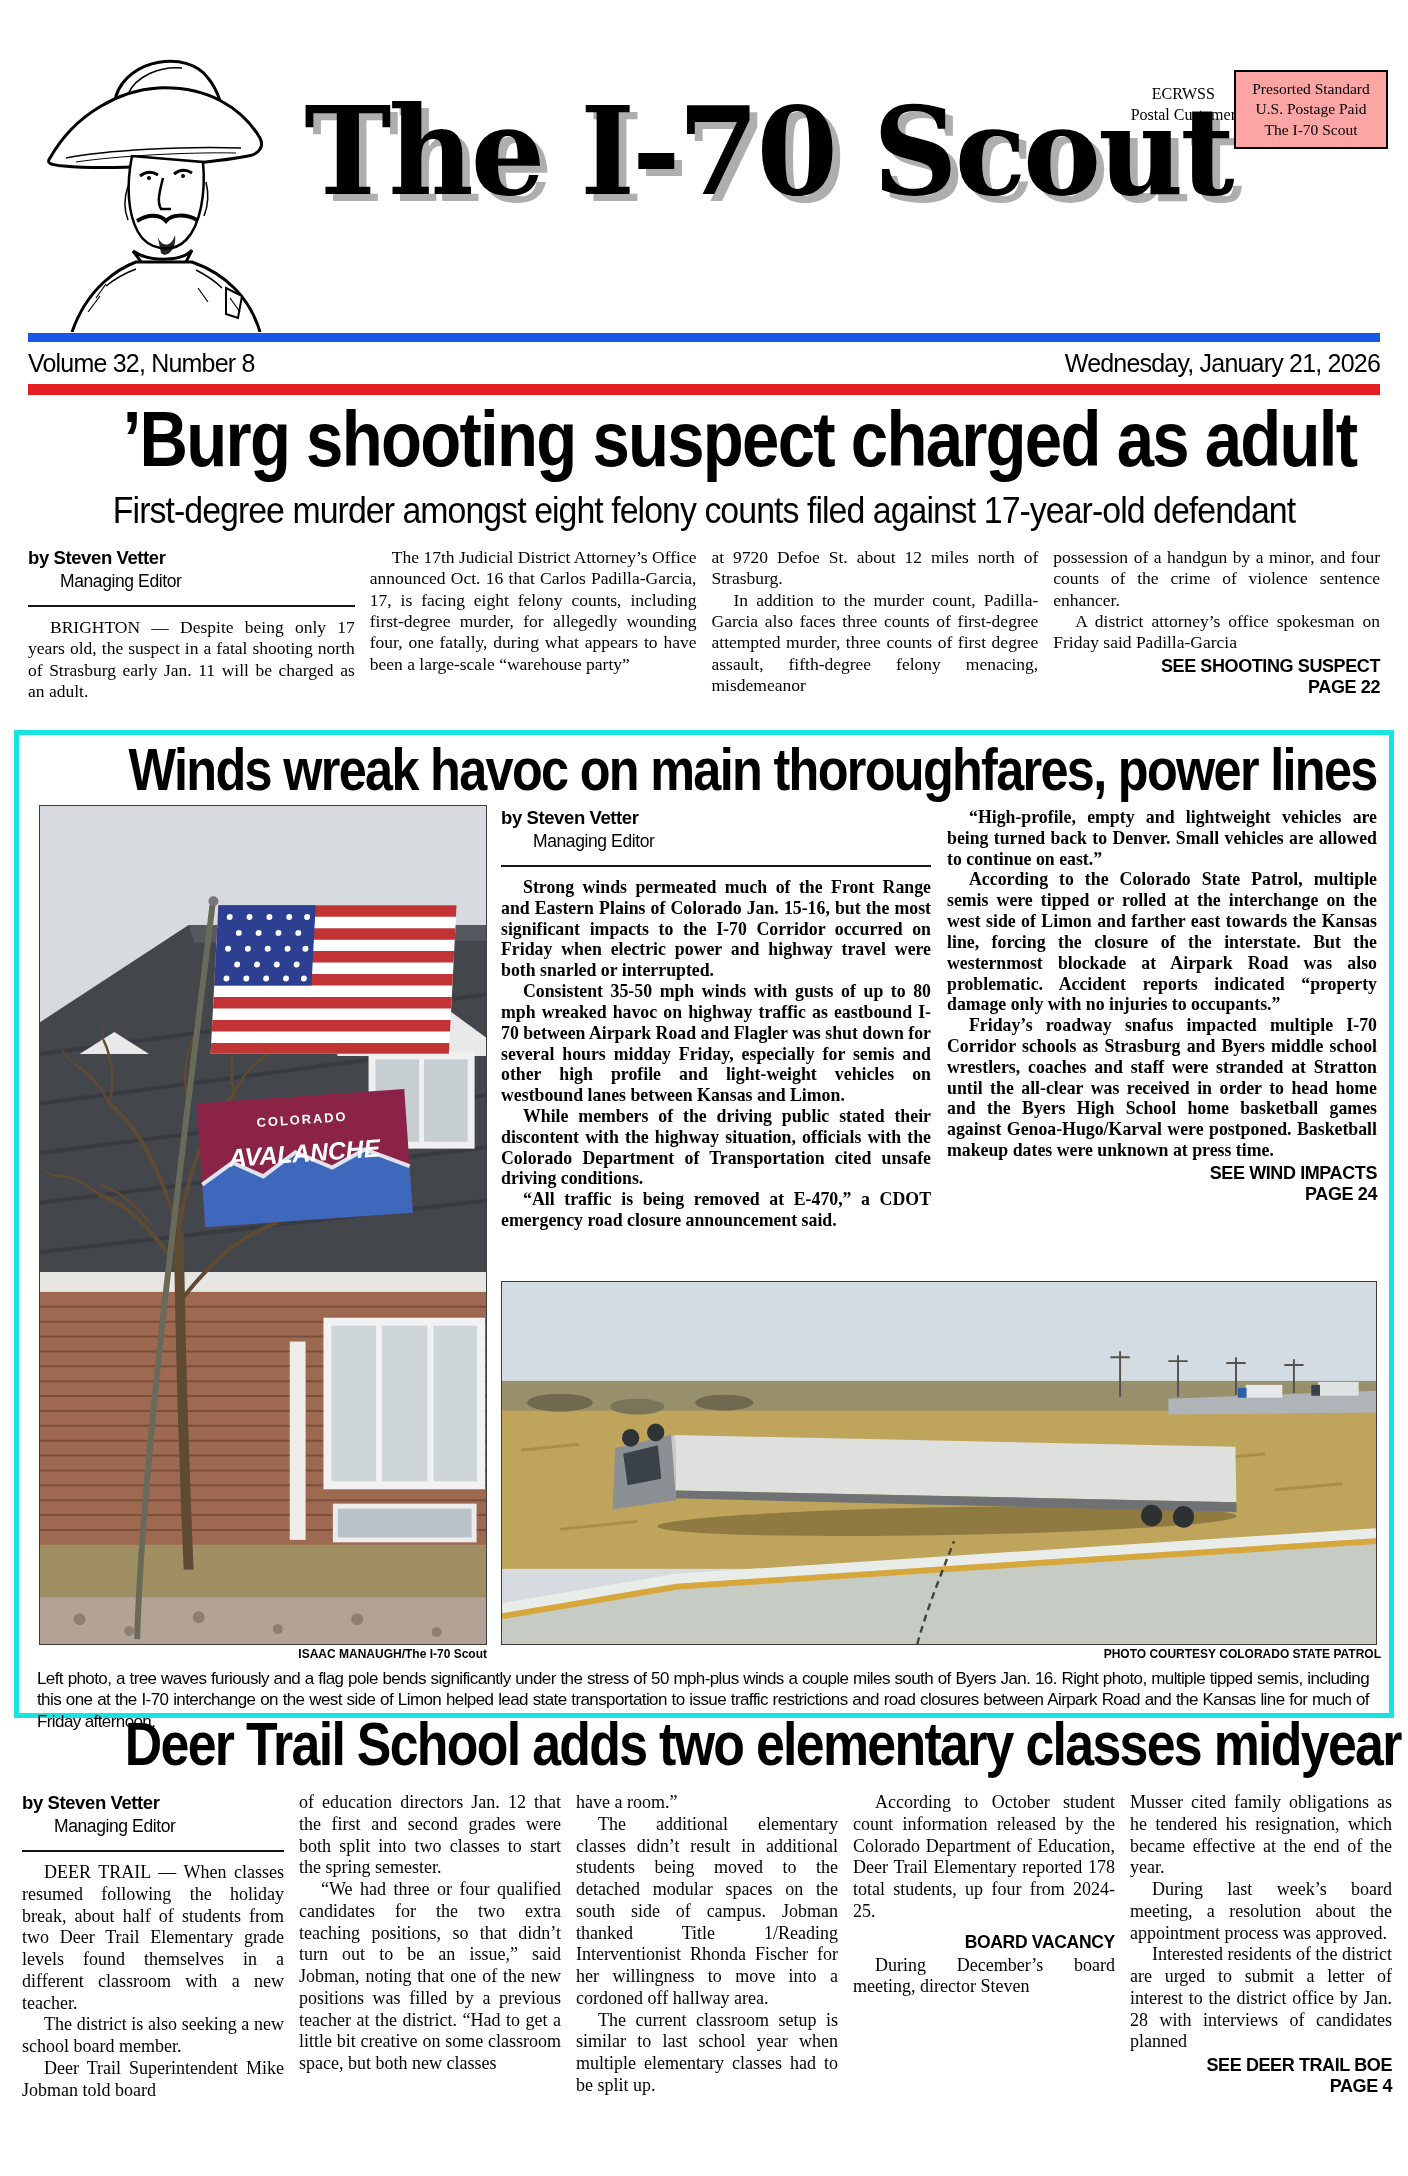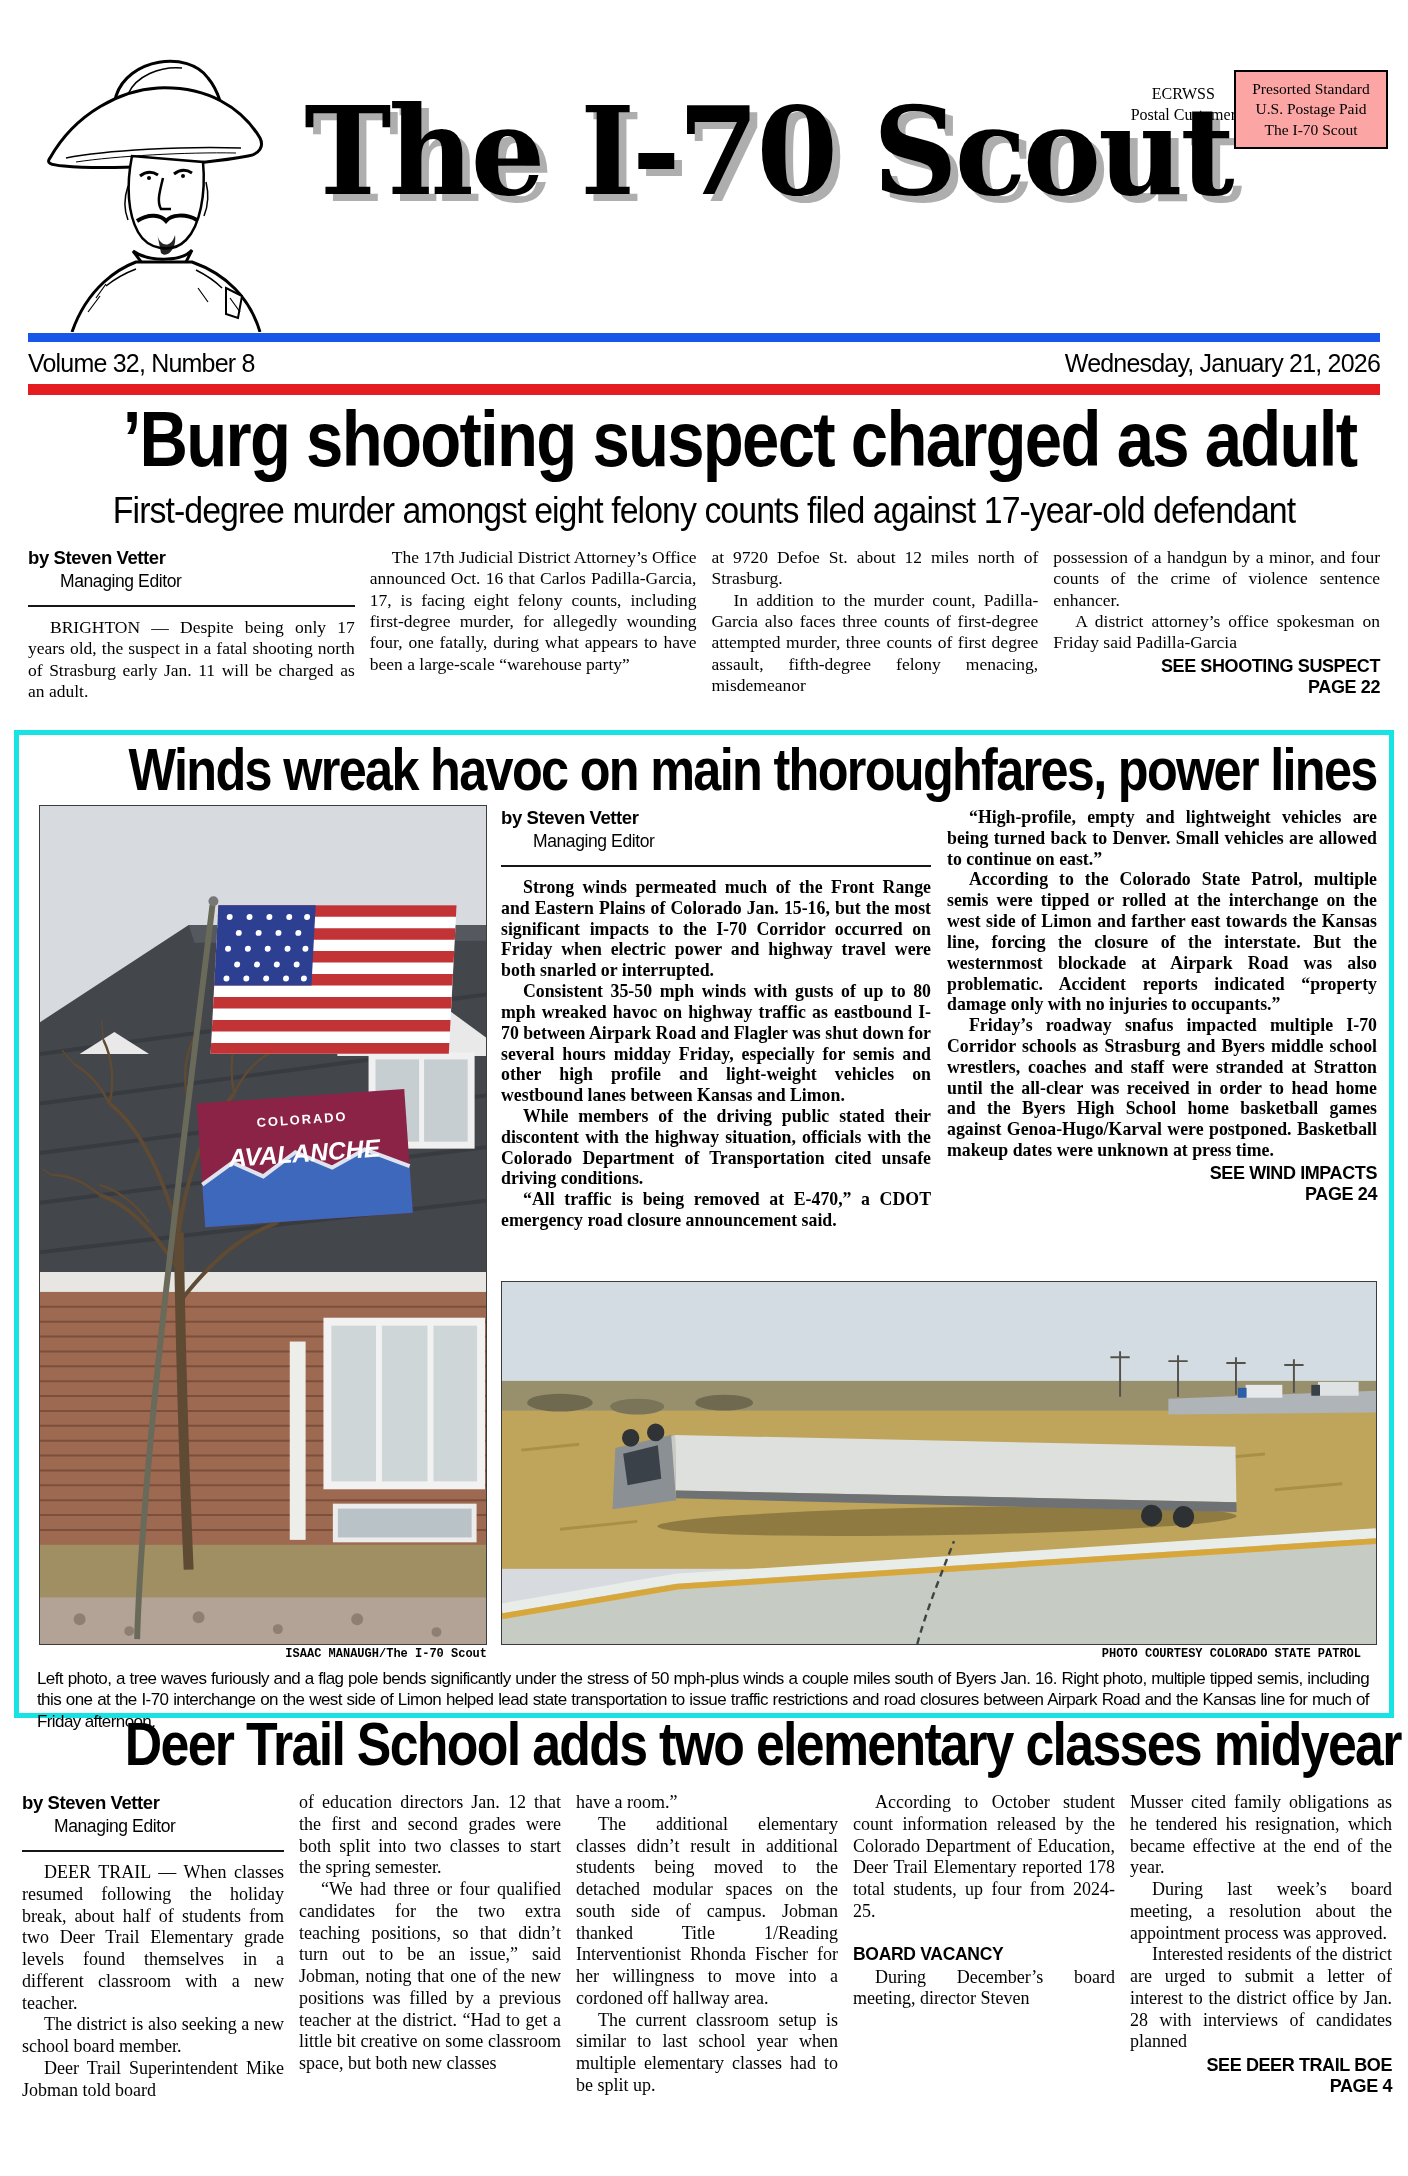--- a/index.html
+++ b/index.html
@@ -29,42 +29,42 @@
   .h-big{font-family:"Liberation Sans",sans-serif;font-weight:bold;text-align:center;
         white-space:nowrap;transform-origin:50% 50%;letter-spacing:-2px;line-height:1;}
   p.para{margin:0;text-indent:22px;text-align:justify;font-size:17.5px;line-height:1.22;}
   p.para.cont{text-indent:0;}
   .byline-name{font-family:"Liberation Sans",sans-serif;font-weight:bold;font-size:18.5px;letter-spacing:-.4px;}
   .byline-title{font-family:"Liberation Sans",sans-serif;font-size:17.5px;letter-spacing:-.4px;margin:2px 0 0 32px;}
   .byrule{border:none;border-top:2px solid #161616;margin:13px 0 10px;}
   .jump{font-family:"Liberation Sans",sans-serif;font-weight:bold;font-size:18px;line-height:1.18;
         text-align:right;letter-spacing:-.4px;margin-top:2px;}
   .subhead{font-family:"Liberation Sans",sans-serif;font-weight:bold;font-size:17.5px;
-        letter-spacing:-.3px;margin:21px 0 2px;}
+        letter-spacing:-.3px;margin:9px 0 2px;text-align:right;}
 
   
   .story1{position:absolute;top:400px;left:28px;right:28px;}
   .h1{font-size:78px;transform:scaleX(.86);}
   .deck{font-family:"Liberation Sans",sans-serif;font-size:36px;letter-spacing:-1px;margin-top:12px;
         text-align:center;white-space:nowrap;transform:scaleX(.94);transform-origin:50% 50%;}
   .cols4{display:flex;gap:15px;margin-top:15px;}
   .cols4 .col{flex:1;min-width:0;}
 
   
   .windbox{position:absolute;top:730px;left:14px;right:14px;height:978px;border:5px solid #17e3e3;background:#fff;}
   .h2{font-size:60px;transform:scaleX(.84);margin-top:5px;}
   .photo-frame{border:1px solid #3c3c3c;box-sizing:border-box;background:#d7dbe0;}
   .flagphoto{position:absolute;left:20px;top:70px;width:448px;height:840px;}
   .flagphoto svg,.truckphoto svg{display:block;width:100%;height:100%;}
   .windtext{position:absolute;left:482px;right:12px;top:72px;display:flex;gap:16px;}
   .windtext .col{flex:1;min-width:0;}
   .windtext p.para{font-size:17.8px;line-height:1.17;font-weight:bold;}
   .truckphoto{position:absolute;left:482px;right:12px;top:546px;height:364px;}
-  .credits{position:absolute;left:20px;right:28px;top:912px;display:flex;justify-content:space-between;
-        font-family:Liberation Mono, monospace;font-weight:bold;font-size:12px;}
+  .credits{position:absolute;left:20px;right:8px;top:912px;display:flex;justify-content:space-between;
+        font-family:Liberation Sans, sans-serif;font-weight:bold;font-size:12px;}
   .credit-left{width:448px;text-align:right;}
   .caption{position:absolute;left:18px;right:20px;top:933px;font-family:"Liberation Sans",sans-serif;
         font-size:17px;letter-spacing:-.6px;line-height:1.25;text-align:justify;}
 
   
   .story3{position:absolute;top:1714px;left:22px;right:16px;}
   .h3{font-size:61px;transform:scaleX(.85);}
   .cols5{display:flex;gap:15px;margin-top:17px;}
   .cols5 .col{flex:1;min-width:0;}
   .cols5 p.para{font-size:18px;line-height:1.21;}

